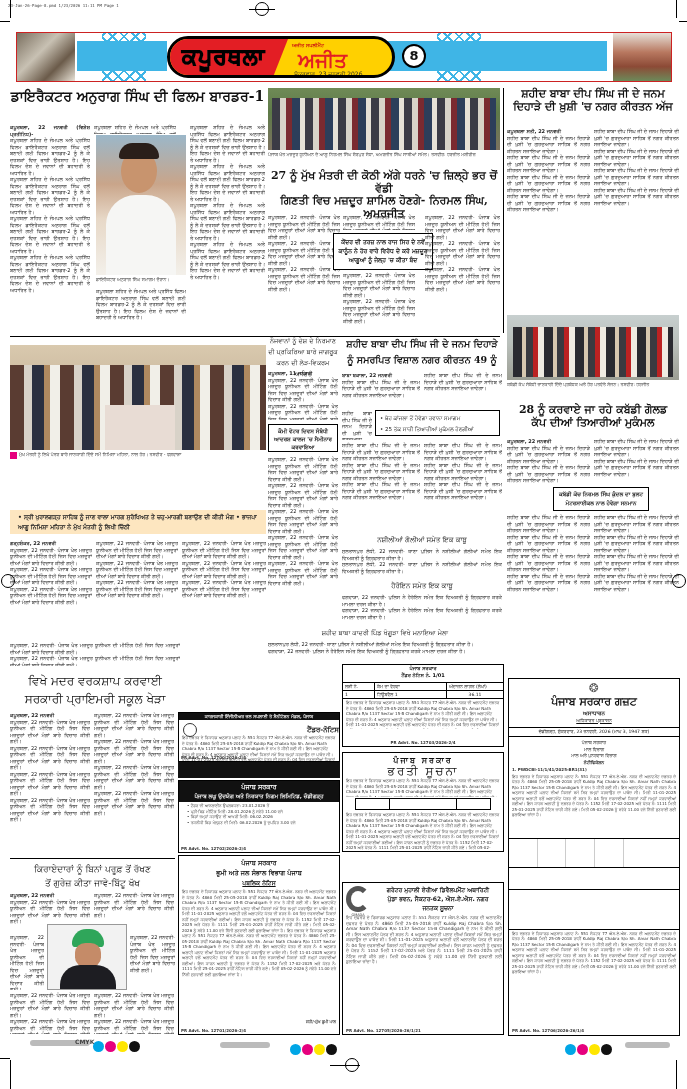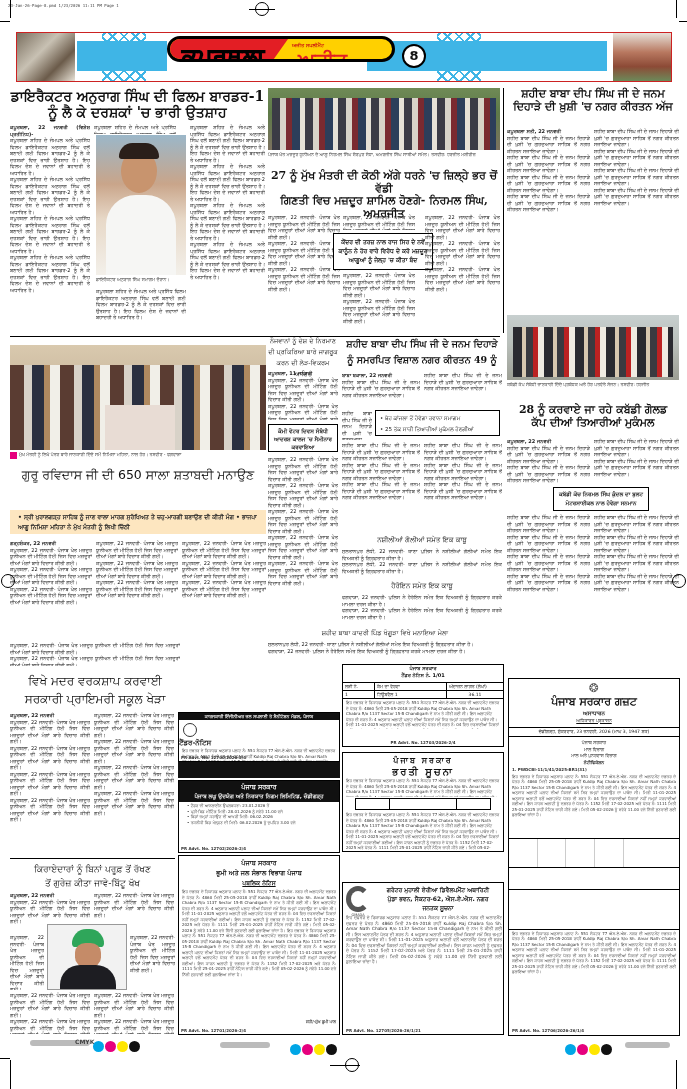--- a/index.html
+++ b/index.html
@@ -13,21 +13,21 @@
   .mast { left: 16px; top: 32px; width: 656px; height: 50px; border: 1px solid #c22; background: #fff; overflow: hidden; }
   .mast .pic { top: 0; height: 48px; width: 58px; }
   .mast .pic.l { left: 0; background: linear-gradient(135deg,#7a6f5f,#c8c1b3 40%,#6b5b4a 70%,#e8e2d6); }
   .mast .pic.r { right: 0; background: linear-gradient(180deg,#e6e0d8 0%,#b87860 40%,#8c4a36 70%,#6c8a5a 100%); }
   .mast .band { top: 8px; height: 30px; background: #3fb5e6; }
   .mast .band.l { left: 60px; width: 90px; }
   .mast .band.r { left: 350px; width: 240px; }
   .mast .lattice { top: 0; height: 48px; width: 44px; background:
      repeating-linear-gradient(45deg, transparent 0 6px, #3fb5e6 6px 8px),
      repeating-linear-gradient(-45deg, transparent 0 6px, #3fb5e6 6px 8px); }
-  .pill { left: 150px; top: 3px; width: 228px; height: 26px; border-radius: 21px; border: 3px solid #000; overflow: hidden; background: #ffd000; }
+  .pill { left: 150px; top: 3px; width: 228px; height: 42px; border-radius: 21px; border: 3px solid #000; overflow: hidden; background: #ffd000; }
   .pill .red { left: 0; top: 0; width: 118px; height: 100%; background: #e31e24; clip-path: polygon(0 0,100% 0,88% 100%,0 100%); }
   .pill .city { left: 12px; top: 4px; font-size: 22px; font-weight: bold; color: #fff; font-family: "DejaVu Serif", serif; -webkit-text-stroke: 1px #000; letter-spacing: 1px; }
   .pill .tag { left: 122px; top: 3px; font-size: 5px; color: #c11; font-weight: bold; }
   .pill .brand { left: 128px; top: 9px; font-size: 20px; font-weight: bold; color: #e31e24; font-family: "DejaVu Serif", serif; }
   .pill .date { left: 124px; top: 31px; font-size: 6px; color: #222; }
   .pagecircle { left: 385px; top: 11px; width: 24px; height: 24px; border: 2px solid #000; border-radius: 50%; background: #fff; font-size: 13px; font-weight: bold; text-align: center; line-height: 20px; }
   
   .hl { font-family: "DejaVu Serif", serif; font-weight: bold; color: #111; text-align: center; line-height: 1.15; }
   .col-text { font-size: 5px; line-height: 6.5px; color: #222; text-align: justify; overflow: hidden; }
   .col-text span { display: block; }
@@ -65,21 +65,20 @@
     <div class="abs tag">ਅਜੀਤ ਸਪਲੀਮੈਂਟ</div>
     <div class="abs brand">ਅਜੀਤ</div>
     <div class="abs date">ਸ਼ੁੱਕਰਵਾਰ, 23 ਜਨਵਰੀ 2026</div>
   </div>
   <div class="abs pagecircle">8</div>
   <div class="abs pic r"></div>
 </div>
 
 <div class="abs hl" style="left:10px;top:88px;width:255px;font-size:14px">
   <div>ਡਾਇਰੈਕਟਰ ਅਨੁਰਾਗ ਸਿੰਘ ਦੀ ਫਿਲਮ ਬਾਰਡਰ-1</div>
-  <div>ਨੂੰ ਲੈ ਕੇ ਦਰਸ਼ਕਾਂ 'ਚ ਭਾਰੀ ਉਤਸ਼ਾਹ</div>
 </div>
 <div class="abs col-text" style="left:10px;top:124px;width:80px;height:208px">
   <span style="font-weight:bold">ਕਪੂਰਥਲਾ, 22 ਜਨਵਰੀ (ਵਿਸ਼ੇਸ਼ ਪ੍ਰਤੀਨਿਧ)-</span>
   <span>ਕਪੂਰਥਲਾ ਸ਼ਹਿਰ ਦੇ ਜੰਮਪਲ ਅਤੇ ਪ੍ਰਸਿੱਧ ਫਿਲਮ ਡਾਇਰੈਕਟਰ ਅਨੁਰਾਗ ਸਿੰਘ ਵਲੋਂ ਬਣਾਈ ਗਈ ਫਿਲਮ ਬਾਰਡਰ-2 ਨੂੰ ਲੈ ਕੇ ਦਰਸ਼ਕਾਂ ਵਿਚ ਭਾਰੀ ਉਤਸ਼ਾਹ ਹੈ। ਇਹ ਫਿਲਮ ਦੇਸ਼ ਦੇ ਜਵਾਨਾਂ ਦੀ ਬਹਾਦਰੀ ਤੇ ਅਧਾਰਿਤ ਹੈ।</span>
   <span>ਕਪੂਰਥਲਾ ਸ਼ਹਿਰ ਦੇ ਜੰਮਪਲ ਅਤੇ ਪ੍ਰਸਿੱਧ ਫਿਲਮ ਡਾਇਰੈਕਟਰ ਅਨੁਰਾਗ ਸਿੰਘ ਵਲੋਂ ਬਣਾਈ ਗਈ ਫਿਲਮ ਬਾਰਡਰ-2 ਨੂੰ ਲੈ ਕੇ ਦਰਸ਼ਕਾਂ ਵਿਚ ਭਾਰੀ ਉਤਸ਼ਾਹ ਹੈ। ਇਹ ਫਿਲਮ ਦੇਸ਼ ਦੇ ਜਵਾਨਾਂ ਦੀ ਬਹਾਦਰੀ ਤੇ ਅਧਾਰਿਤ ਹੈ।</span>
   <span>ਕਪੂਰਥਲਾ ਸ਼ਹਿਰ ਦੇ ਜੰਮਪਲ ਅਤੇ ਪ੍ਰਸਿੱਧ ਫਿਲਮ ਡਾਇਰੈਕਟਰ ਅਨੁਰਾਗ ਸਿੰਘ ਵਲੋਂ ਬਣਾਈ ਗਈ ਫਿਲਮ ਬਾਰਡਰ-2 ਨੂੰ ਲੈ ਕੇ ਦਰਸ਼ਕਾਂ ਵਿਚ ਭਾਰੀ ਉਤਸ਼ਾਹ ਹੈ। ਇਹ ਫਿਲਮ ਦੇਸ਼ ਦੇ ਜਵਾਨਾਂ ਦੀ ਬਹਾਦਰੀ ਤੇ ਅਧਾਰਿਤ ਹੈ।</span>
   <span>ਕਪੂਰਥਲਾ ਸ਼ਹਿਰ ਦੇ ਜੰਮਪਲ ਅਤੇ ਪ੍ਰਸਿੱਧ ਫਿਲਮ ਡਾਇਰੈਕਟਰ ਅਨੁਰਾਗ ਸਿੰਘ ਵਲੋਂ ਬਣਾਈ ਗਈ ਫਿਲਮ ਬਾਰਡਰ-2 ਨੂੰ ਲੈ ਕੇ ਦਰਸ਼ਕਾਂ ਵਿਚ ਭਾਰੀ ਉਤਸ਼ਾਹ ਹੈ। ਇਹ ਫਿਲਮ ਦੇਸ਼ ਦੇ ਜਵਾਨਾਂ ਦੀ ਬਹਾਦਰੀ ਤੇ ਅਧਾਰਿਤ ਹੈ।</span>
 </div>
 <div class="abs col-text" style="left:94px;top:124px;width:82px;height:10px">
     <span>ਕਪੂਰਥਲਾ ਸ਼ਹਿਰ ਦੇ ਜੰਮਪਲ ਅਤੇ ਪ੍ਰਸਿੱਧ ਫਿਲਮ ਡਾਇਰੈਕਟਰ ਅਨੁਰਾਗ ਸਿੰਘ ਵਲੋਂ ਬਣਾਈ ਗਈ ਫਿਲਮ ਬਾਰਡਰ-2 ਨੂੰ ਲੈ ਕੇ ਦਰਸ਼ਕਾਂ ਵਿਚ ਭਾਰੀ ਉਤਸ਼ਾਹ ਹੈ। ਇਹ ਫਿਲਮ ਦੇਸ਼ ਦੇ ਜਵਾਨਾਂ ਦੀ ਬਹਾਦਰੀ ਤੇ ਅਧਾਰਿਤ ਹੈ।</span>
@@ -178,21 +177,20 @@
 </div>
 
 <div class="abs rule-h" style="left:10px;top:336px;width:490px"></div>
 <div class="abs photo" style="left:10px;top:345px;width:256px;height:105px;background:linear-gradient(180deg,#d9c9ae 0%,#c7b59b 50%,#7b6a58 100%)">
   <div class="abs" style="left:0;top:20px;width:256px;height:85px;background:repeating-linear-gradient(90deg,#5a3c32 0 14px,#d8d2c8 14px 22px,#2b3040 22px 34px,#b08a60 34px 40px,#f1efe8 40px 50px)"></div>
   <div class="abs" style="left:95px;top:60px;width:70px;height:45px;background:#e8dcd4"></div>
 </div>
 <div class="abs" style="left:10px;top:452px;width:7px;height:7px;background:#e6007e"></div>
 <div class="abs caption" style="left:19px;top:452px;width:247px">ਮੁੱਖ ਮੰਤਰੀ ਨੂੰ ਲਿਖੇ ਪੱਤਰ ਬਾਰੇ ਜਾਣਕਾਰੀ ਦਿੰਦੇ ਸਮੇਂ ਨਿਮਿਸ਼ਾ ਮਹਿਤਾ, ਨਾਲ ਹੋਰ। ਤਸਵੀਰ - ਫਗਵਾੜਾ</div>
 <div class="abs hl" style="left:10px;top:465px;width:256px;font-size:12.5px;line-height:20px;font-weight:normal;font-family:'DejaVu Sans',sans-serif">
-  <div>ਗੁਰੂ ਰਵਿਦਾਸ ਜੀ ਦੀ 650 ਸਾਲਾ ਸ਼ਤਾਬਦੀ ਮਨਾਉਣ</div>
 </div>
 <div class="abs subhl" style="left:10px;top:510px;width:256px;font-size:6px;line-height:10px;font-weight:bold">• ਸ੍ਰੀ ਖੁਰਾਲਗੜ੍ਹ ਸਾਹਿਬ ਨੂੰ ਜਾਣ ਵਾਲਾ ਮਾਰਗ ਸੁਰੱਖਿਅਤ ਤੇ ਚਹੁ-ਮਾਰਗੀ ਬਣਾਉਣ ਦੀ ਕੀਤੀ ਮੰਗ • ਭਾਜਪਾ ਆਗੂ ਨਿਮਿਸ਼ਾ ਮਹਿਤਾ ਨੇ ਮੁੱਖ ਮੰਤਰੀ ਨੂੰ ਲਿਖੀ ਚਿੱਠੀ</div>
 <div class="abs col-text" style="left:10px;top:540px;width:82px;height:100px">
   <span style="font-weight:bold">ਗੜ੍ਹਸ਼ੰਕਰ, 22 ਜਨਵਰੀ</span>
   <span>ਕਪੂਰਥਲਾ, 22 ਜਨਵਰੀ- ਪੰਜਾਬ ਖੇਤ ਮਜ਼ਦੂਰ ਯੂਨੀਅਨ ਦੀ ਮੀਟਿੰਗ ਹੋਈ ਜਿਸ ਵਿਚ ਮਜ਼ਦੂਰਾਂ ਦੀਆਂ ਮੰਗਾਂ ਬਾਰੇ ਵਿਚਾਰ ਕੀਤੀ ਗਈ।</span>
     <span>ਕਪੂਰਥਲਾ, 22 ਜਨਵਰੀ- ਪੰਜਾਬ ਖੇਤ ਮਜ਼ਦੂਰ ਯੂਨੀਅਨ ਦੀ ਮੀਟਿੰਗ ਹੋਈ ਜਿਸ ਵਿਚ ਮਜ਼ਦੂਰਾਂ ਦੀਆਂ ਮੰਗਾਂ ਬਾਰੇ ਵਿਚਾਰ ਕੀਤੀ ਗਈ।</span>
     <span>ਕਪੂਰਥਲਾ, 22 ਜਨਵਰੀ- ਪੰਜਾਬ ਖੇਤ ਮਜ਼ਦੂਰ ਯੂਨੀਅਨ ਦੀ ਮੀਟਿੰਗ ਹੋਈ ਜਿਸ ਵਿਚ ਮਜ਼ਦੂਰਾਂ ਦੀਆਂ ਮੰਗਾਂ ਬਾਰੇ ਵਿਚਾਰ ਕੀਤੀ ਗਈ।</span>
 </div>
 <div class="abs col-text" style="left:96px;top:540px;width:82px;height:100px">
   <span>ਕਪੂਰਥਲਾ, 22 ਜਨਵਰੀ- ਪੰਜਾਬ ਖੇਤ ਮਜ਼ਦੂਰ ਯੂਨੀਅਨ ਦੀ ਮੀਟਿੰਗ ਹੋਈ ਜਿਸ ਵਿਚ ਮਜ਼ਦੂਰਾਂ ਦੀਆਂ ਮੰਗਾਂ ਬਾਰੇ ਵਿਚਾਰ ਕੀਤੀ ਗਈ।</span>
@@ -319,21 +317,21 @@
     <span>ਕਪੂਰਥਲਾ, 22 ਜਨਵਰੀ- ਪੰਜਾਬ ਖੇਤ ਮਜ਼ਦੂਰ ਯੂਨੀਅਨ ਦੀ ਮੀਟਿੰਗ ਹੋਈ ਜਿਸ ਵਿਚ ਮਜ਼ਦੂਰਾਂ ਦੀਆਂ ਮੰਗਾਂ ਬਾਰੇ ਵਿਚਾਰ ਕੀਤੀ ਗਈ।</span>
   </div>
 <div class="abs col-text" style="left:94px;top:992px;width:80px;height:42px">
     <span>ਕਪੂਰਥਲਾ, 22 ਜਨਵਰੀ- ਪੰਜਾਬ ਖੇਤ ਮਜ਼ਦੂਰ ਯੂਨੀਅਨ ਦੀ ਮੀਟਿੰਗ ਹੋਈ ਜਿਸ ਵਿਚ ਮਜ਼ਦੂਰਾਂ ਦੀਆਂ ਮੰਗਾਂ ਬਾਰੇ ਵਿਚਾਰ ਕੀਤੀ ਗਈ।</span>
     <span>ਕਪੂਰਥਲਾ, 22 ਜਨਵਰੀ- ਪੰਜਾਬ ਖੇਤ ਮਜ਼ਦੂਰ ਯੂਨੀਅਨ ਦੀ ਮੀਟਿੰਗ ਹੋਈ ਜਿਸ ਵਿਚ ਮਜ਼ਦੂਰਾਂ ਦੀਆਂ ਮੰਗਾਂ ਬਾਰੇ ਵਿਚਾਰ ਕੀਤੀ ਗਈ।</span>
   </div>
 
 <div class="abs adbox" style="left:178px;top:712px;width:162px;height:50px">
   <div class="adhead" style="font-size:4.5px;line-height:7px">ਕਾਰਜਕਾਰੀ ਇੰਜੀਨੀਅਰ ਜਲ ਸਪਲਾਈ ਤੇ ਸੈਨੀਟੇਸ਼ਨ ਮੰਡਲ, ਪੰਜਾਬ</div>
   <div class="abs" style="left:4px;top:10px;width:14px;height:14px;border:1px solid #333;border-radius:50%"></div>
-  <div style="text-align:left;font-size:7px;font-weight:bold;margin-top:19px">ਟੈਂਡਰ-ਨੋਟਿਸ</div>
+  <div style="text-align:right;font-size:7px;font-weight:bold;margin-top:6px">ਟੈਂਡਰ-ਨੋਟਿਸ</div>
   <div class="fine" style="padding:1px 3px">ਇਹ ਦਫ਼ਤਰ ਦੇ ਰਿਕਾਰਡ ਅਨੁਸਾਰ ਪਲਾਟ ਨੰ: 551 ਸੈਕਟਰ 77 ਐਸ.ਏ.ਐਸ. ਨਗਰ ਦੀ ਅਲਾਟਮੈਂਟ ਦਫ਼ਤਰ ਦੇ ਪੱਤਰ ਨੰ: 4860 ਮਿਤੀ 25-05-2018 ਰਾਹੀਂ Kuldip Raj Chabra S/o Sh. Amar Nath Chabra R/o 1137 Sector 15-B Chandigarh ਦੇ ਨਾਮ ਤੇ ਕੀਤੀ ਗਈ ਸੀ। ਇਸ ਅਲਾਟਮੈਂਟ ਪੱਤਰ ਦੀ ਸ਼ਰਤ ਨੰ: 4 ਅਨੁਸਾਰ ਅਲਾਟੀ ਪਲਾਟ ਦੀਆਂ ਕਿਸ਼ਤਾਂ ਸਮੇਂ ਸਿਰ ਜਮ੍ਹਾਂ ਕਰਵਾਉਣ ਦਾ ਪਾਬੰਦ ਸੀ। ਮਿਤੀ 11-01-2025 ਅਨੁਸਾਰ ਅਲਾਟੀ ਵਲੋਂ ਅਲਾਟਮੈਂਟ ਪੱਤਰ ਦੀ ਸ਼ਰਤ ਨੰ: 04 ਵਿਚ ਦਰਸਾਈਆਂ ਕਿਸ਼ਤਾਂ ਨਹੀਂ ਜਮ੍ਹਾਂ ਕਰਵਾਈਆਂ ਗਈਆਂ। ਇਸ ਕਾਰਨ ਅਲਾਟੀ ਨੂੰ ਦਫ਼ਤਰ ਦੇ ਪੱਤਰ ਨੰ: 1152 ਮਿਤੀ 17-02-2025 ਅਤੇ ਪੱਤਰ ਨੰ: 1111 ਮਿਤੀ 25-01-2025 ਰਾਹੀਂ ਨੋਟਿਸ ਜਾਰੀ ਕੀਤੇ ਗਏ। ਮਿਤੀ 05-02-2026 ਨੂੰ ਸਵੇਰੇ 11.00 ਵਜੇ ਨਿੱਜੀ ਸੁਣਵਾਈ ਲਈ ਬੁਲਾਇਆ ਜਾਂਦਾ ਹੈ।</div>
   <div class="abs fine" style="left:2px;bottom:1px;font-weight:bold">PR Advt. No. 12700/2026-2/4</div>
 </div>
 <div class="abs" style="left:178px;top:762px;width:162px;height:16px;background:#111"></div>
 
 <div class="abs adbox" style="left:178px;top:780px;width:162px;height:73px">
   <div class="adhead" style="font-size:6.5px;line-height:9px;padding-top:2px">ਪੰਜਾਬ ਸਰਕਾਰ</div>
   <div class="adhead" style="font-size:5.5px;line-height:8px;padding-bottom:2px">ਪੰਜਾਬ ਲਘੂ ਉਦਯੋਗ ਅਤੇ ਨਿਰਯਾਤ ਨਿਗਮ ਲਿਮਿਟਿਡ, ਚੰਡੀਗੜ੍ਹ</div>
   <div class="fine" style="padding:1px 4px 0 8px">
     <div>• ਟੈਂਡਰ ਦੀ ਆਨਲਾਈਨ ਉਪਲਬਧਤਾ: 23.01.2026 ਤੋਂ</div>
@@ -368,21 +366,21 @@
     <div style="width:20%;padding-left:2px;border-right:1px solid #000">1</div>
     <div style="width:45%;padding-left:2px;border-right:1px solid #000">ਟਿਊਬਵੈਲ 1</div>
     <div style="width:35%;text-align:center">36.11</div>
   </div>
   <div class="fine" style="padding:1px 3px;height:30px;overflow:hidden">ਇਹ ਦਫ਼ਤਰ ਦੇ ਰਿਕਾਰਡ ਅਨੁਸਾਰ ਪਲਾਟ ਨੰ: 551 ਸੈਕਟਰ 77 ਐਸ.ਏ.ਐਸ. ਨਗਰ ਦੀ ਅਲਾਟਮੈਂਟ ਦਫ਼ਤਰ ਦੇ ਪੱਤਰ ਨੰ: 4860 ਮਿਤੀ 25-05-2018 ਰਾਹੀਂ Kuldip Raj Chabra S/o Sh. Amar Nath Chabra R/o 1137 Sector 15-B Chandigarh ਦੇ ਨਾਮ ਤੇ ਕੀਤੀ ਗਈ ਸੀ। ਇਸ ਅਲਾਟਮੈਂਟ ਪੱਤਰ ਦੀ ਸ਼ਰਤ ਨੰ: 4 ਅਨੁਸਾਰ ਅਲਾਟੀ ਪਲਾਟ ਦੀਆਂ ਕਿਸ਼ਤਾਂ ਸਮੇਂ ਸਿਰ ਜਮ੍ਹਾਂ ਕਰਵਾਉਣ ਦਾ ਪਾਬੰਦ ਸੀ। ਮਿਤੀ 11-01-2025 ਅਨੁਸਾਰ ਅਲਾਟੀ ਵਲੋਂ ਅਲਾਟਮੈਂਟ ਪੱਤਰ ਦੀ ਸ਼ਰਤ ਨੰ: 04 ਵਿਚ ਦਰਸਾਈਆਂ ਕਿਸ਼ਤਾਂ ਨਹੀਂ ਜਮ੍ਹਾਂ ਕਰਵਾਈਆਂ ਗਈਆਂ। ਇਸ ਕਾਰਨ ਅਲਾਟੀ ਨੂੰ ਦਫ਼ਤਰ ਦੇ ਪੱਤਰ ਨੰ: 1152 ਮਿਤੀ 17-02-2025 ਅਤੇ ਪੱਤਰ ਨੰ: 1111 ਮਿਤੀ 25-01-2025 ਰਾਹੀਂ ਨੋਟਿਸ ਜਾਰੀ ਕੀਤੇ ਗਏ। ਮਿਤੀ 05-02-2026 ਨੂੰ ਸਵੇਰੇ 11.00 ਵਜੇ ਨਿੱਜੀ ਸੁਣਵਾਈ ਲਈ ਬੁਲਾਇਆ ਜਾਂਦਾ ਹੈ।</div>
   <div class="abs fine" style="left:0;right:0;bottom:1px;text-align:center;font-weight:bold">PR Advt. No. 12703/2026-2/4</div>
 </div>
 
 <div class="abs adbox" style="left:342px;top:752px;width:162px;height:100px">
   <div style="text-align:center;font-size:8px;font-weight:bold;line-height:11px;letter-spacing:2px;padding-top:2px">ਪੰਜਾਬ ਸਰਕਾਰ</div>
-  <div style="text-align:center;font-size:10px;font-weight:bold;line-height:11px;letter-spacing:2px">ਭਰਤੀ ਸੂਚਨਾ</div>
+  <div style="text-align:center;font-size:12px;font-weight:normal;line-height:11px;letter-spacing:2px">ਭਰਤੀ ਸੂਚਨਾ</div>
   <div class="fine" style="padding:1px 3px;height:20px;overflow:hidden">ਇਹ ਦਫ਼ਤਰ ਦੇ ਰਿਕਾਰਡ ਅਨੁਸਾਰ ਪਲਾਟ ਨੰ: 551 ਸੈਕਟਰ 77 ਐਸ.ਏ.ਐਸ. ਨਗਰ ਦੀ ਅਲਾਟਮੈਂਟ ਦਫ਼ਤਰ ਦੇ ਪੱਤਰ ਨੰ: 4860 ਮਿਤੀ 25-05-2018 ਰਾਹੀਂ Kuldip Raj Chabra S/o Sh. Amar Nath Chabra R/o 1137 Sector 15-B Chandigarh ਦੇ ਨਾਮ ਤੇ ਕੀਤੀ ਗਈ ਸੀ। ਇਸ ਅਲਾਟਮੈਂਟ ਪੱਤਰ ਦੀ ਸ਼ਰਤ ਨੰ: 4 ਅਨੁਸਾਰ ਅਲਾਟੀ ਪਲਾਟ ਦੀਆਂ ਕਿਸ਼ਤਾਂ ਸਮੇਂ ਸਿਰ ਜਮ੍ਹਾਂ ਕਰਵਾਉਣ ਦਾ ਪਾਬੰਦ ਸੀ। ਮਿਤੀ 11-01-2025 ਅਨੁਸਾਰ ਅਲਾਟੀ ਵਲੋਂ ਅਲਾਟਮੈਂਟ ਪੱਤਰ ਦੀ ਸ਼ਰਤ ਨੰ: 04 ਵਿਚ ਦਰਸਾਈਆਂ ਕਿਸ਼ਤਾਂ ਨਹੀਂ ਜਮ੍ਹਾਂ ਕਰਵਾਈਆਂ ਗਈਆਂ। ਇਸ ਕਾਰਨ ਅਲਾਟੀ ਨੂੰ ਦਫ਼ਤਰ ਦੇ ਪੱਤਰ ਨੰ: 1152 ਮਿਤੀ 17-02-2025 ਅਤੇ ਪੱਤਰ ਨੰ: 1111 ਮਿਤੀ 25-01-2025 ਰਾਹੀਂ ਨੋਟਿਸ ਜਾਰੀ ਕੀਤੇ ਗਏ। ਮਿਤੀ 05-02-2026 ਨੂੰ ਸਵੇਰੇ 11.00 ਵਜੇ ਨਿੱਜੀ ਸੁਣਵਾਈ ਲਈ ਬੁਲਾਇਆ ਜਾਂਦਾ ਹੈ।</div>
   <div style="margin:1px 12px;border:1px solid #000;height:12px;display:flex">
     <div style="flex:1;border-right:1px solid #000"></div>
       <div style="flex:2;border-right:1px solid #000"></div>
       <div style="flex:1"></div>
   </div>
   <div class="fine" style="padding:1px 3px;height:40px;overflow:hidden">ਇਹ ਦਫ਼ਤਰ ਦੇ ਰਿਕਾਰਡ ਅਨੁਸਾਰ ਪਲਾਟ ਨੰ: 551 ਸੈਕਟਰ 77 ਐਸ.ਏ.ਐਸ. ਨਗਰ ਦੀ ਅਲਾਟਮੈਂਟ ਦਫ਼ਤਰ ਦੇ ਪੱਤਰ ਨੰ: 4860 ਮਿਤੀ 25-05-2018 ਰਾਹੀਂ Kuldip Raj Chabra S/o Sh. Amar Nath Chabra R/o 1137 Sector 15-B Chandigarh ਦੇ ਨਾਮ ਤੇ ਕੀਤੀ ਗਈ ਸੀ। ਇਸ ਅਲਾਟਮੈਂਟ ਪੱਤਰ ਦੀ ਸ਼ਰਤ ਨੰ: 4 ਅਨੁਸਾਰ ਅਲਾਟੀ ਪਲਾਟ ਦੀਆਂ ਕਿਸ਼ਤਾਂ ਸਮੇਂ ਸਿਰ ਜਮ੍ਹਾਂ ਕਰਵਾਉਣ ਦਾ ਪਾਬੰਦ ਸੀ। ਮਿਤੀ 11-01-2025 ਅਨੁਸਾਰ ਅਲਾਟੀ ਵਲੋਂ ਅਲਾਟਮੈਂਟ ਪੱਤਰ ਦੀ ਸ਼ਰਤ ਨੰ: 04 ਵਿਚ ਦਰਸਾਈਆਂ ਕਿਸ਼ਤਾਂ ਨਹੀਂ ਜਮ੍ਹਾਂ ਕਰਵਾਈਆਂ ਗਈਆਂ। ਇਸ ਕਾਰਨ ਅਲਾਟੀ ਨੂੰ ਦਫ਼ਤਰ ਦੇ ਪੱਤਰ ਨੰ: 1152 ਮਿਤੀ 17-02-2025 ਅਤੇ ਪੱਤਰ ਨੰ: 1111 ਮਿਤੀ 25-01-2025 ਰਾਹੀਂ ਨੋਟਿਸ ਜਾਰੀ ਕੀਤੇ ਗਏ। ਮਿਤੀ 05-02-2026 ਨੂੰ ਸਵੇਰੇ 11.00 ਵਜੇ ਨਿੱਜੀ ਸੁਣਵਾਈ ਲਈ ਬੁਲਾਇਆ ਜਾਂਦਾ ਹੈ।</div>
 </div>
 
 <div class="abs adbox" style="left:342px;top:882px;width:162px;height:153px">

